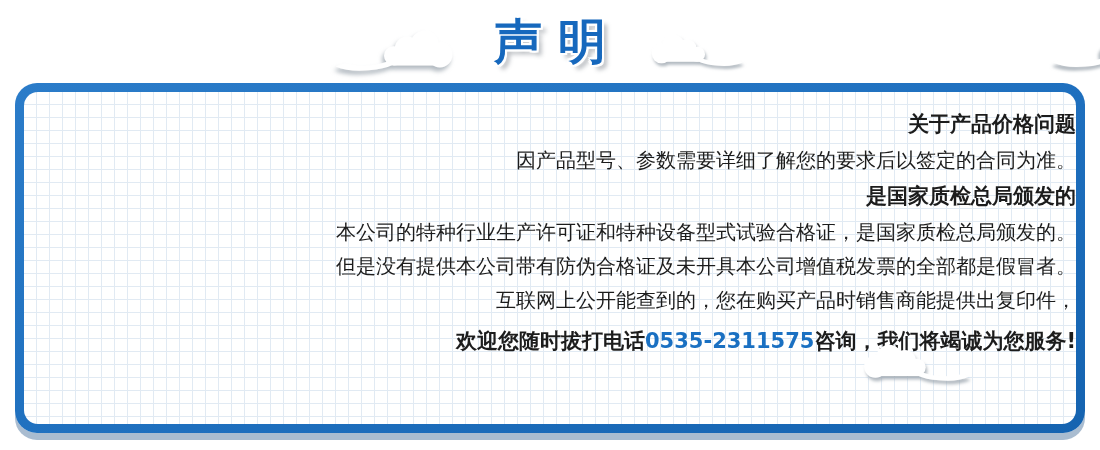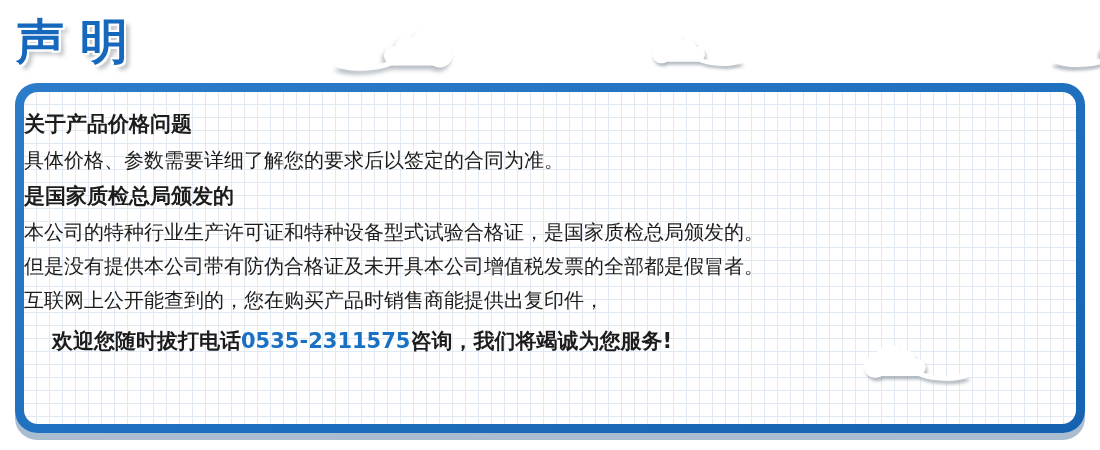--- a/index.html
+++ b/index.html
@@ -13,21 +13,21 @@
     
     background: linear-gradient(180deg,
       #ffffff 0%, #f4f7fb 14%, #e3ecf5 32%, #d3e2f0 48%,
       #b9d2e8 60%, #7fae d8 68%, #7faed8 70%, #3d83c4 82%, #1b61aa 100%);
   }
   .stage { position: absolute; inset: 0; }
 
   
   .title-wrap {
     position: absolute; top: 10px; left: 0; width: 100%;
-    text-align: left; z-index: 3;
+    text-align: center; z-index: 3;
   }
   .title-text {
     font-size: 48px; font-weight: bold; color: #1668bd;
     letter-spacing: 16px; margin-left: 16px; 
     text-shadow:
       2px 0 0 #fff, -2px 0 0 #fff, 0 2px 0 #fff, 0 -2px 0 #fff,
       2px 2px 0 #fff, -2px -2px 0 #fff, 2px -2px 0 #fff, -2px 2px 0 #fff,
       5px 5px 4px rgba(60,70,80,0.35);
   }
 
@@ -54,21 +54,21 @@
     width: 100%; height: 100%;
     box-sizing: border-box;
     border-radius: 14px;
     background-color: #ffffff;
     background-image:
       linear-gradient(#e1eaf3 1px, transparent 1px),
       linear-gradient(90deg, #e1eaf3 1px, transparent 1px);
     background-size: 13px 13px;
     background-position: -1px -1px;
     padding-top: 13px;
-    text-align: left;
+    text-align: right;
     overflow: hidden;
   }
   .card-inner p {
     margin: 0;
     line-height: 34px;
     font-size: 20px;
     color: #1c1c1c;
   }
   .card-inner p.heading {
     font-weight: bold;
@@ -121,21 +121,21 @@
       </svg>
   </div>
 
   <div class="title-wrap">
     <span class="title-text">声明</span>
   </div>
 
   <div class="card">
     <div class="card-inner">
       <p class="heading">关于产品价格问题</p>
-      <p>具体价格、参数需要详细了解您的要求后以签定的合同为准。</p>
+      <p>因产品型号、参数需要详细了解您的要求后以签定的合同为准。</p>
       <p class="heading">是国家质检总局颁发的</p>
       <p>本公司的特种行业生产许可证和特种设备型式试验合格证，是国家质检总局颁发的。</p>
       <p>但是没有提供本公司带有防伪合格证及未开具本公司增值税发票的全部都是假冒者。</p>
       <p>互联网上公开能查到的，您在购买产品时销售商能提供出复印件，</p>
       <p class="footer-line"><span>欢迎您随时拔打电话</span><span class="phone">0535-2311575</span><span>咨询，我们将竭诚为您服务!</span></p>
     </div>
 
     <div class="cloud cloud-bottom-right" style="left:836px;top:254px;">
       <svg viewBox="0 0 140 60" width="125" height="52">
           <use href="#cloudShape"></use>

